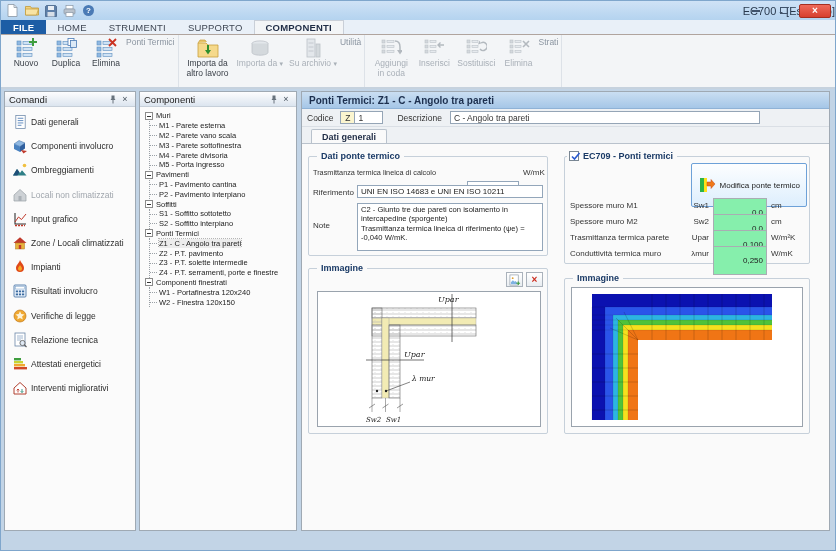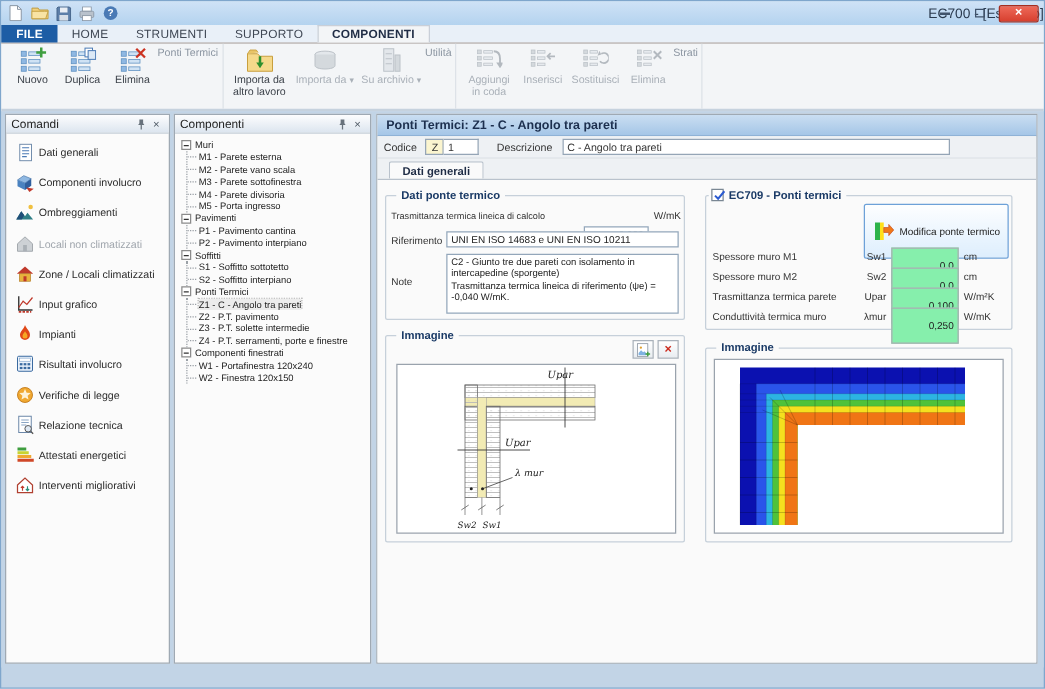--- a/index.html
+++ b/index.html
@@ -346,36 +346,36 @@
               <svg width="16" height="16" viewBox="0 0 16 16">
                 <path d="M2 8l6-5.5L14 8v6H2z" fill="#cdd1d5" stroke="#9aa0a6" stroke-width=".7"></path>
                 <rect x="6.5" y="9" width="3" height="5" fill="#aab0b6"></rect>
               </svg>
             </span>
           <span>Locali non climatizzati</span>
         </div>
         <div class="citem">
           <span class="ic">
               <svg width="16" height="16" viewBox="0 0 16 16">
+                <path d="M3 2v11h11" fill="none" stroke="#333" stroke-width="1.1"></path>
+                <path d="M3 11l3.5-5 3 2.5L14 3" fill="none" stroke="#c0392b" stroke-width="1"></path>
+                <path d="M3 14.5h10" stroke="#c0392b" stroke-width="1.4" stroke-dasharray="2 1"></path>
+              </svg>
+            </span>
+          <span>Input grafico</span>
+        </div>
+        <div class="citem">
+          <span class="ic">
+              <svg width="16" height="16" viewBox="0 0 16 16">
                 <path d="M1.5 8L8 2.2 14.5 8z" fill="#c0392b"></path>
                 <rect x="3.5" y="8" width="9" height="6" fill="#e8b23c" stroke="#b07820" stroke-width=".5"></rect>
                 <rect x="6.8" y="10" width="2.4" height="4" fill="#c0392b"></rect>
               </svg>
             </span>
           <span>Zone / Locali climatizzati</span>
-        </div>
-        <div class="citem">
-          <span class="ic">
-              <svg width="16" height="16" viewBox="0 0 16 16">
-                <path d="M3 2v11h11" fill="none" stroke="#333" stroke-width="1.1"></path>
-                <path d="M3 11l3.5-5 3 2.5L14 3" fill="none" stroke="#c0392b" stroke-width="1"></path>
-                <path d="M3 14.5h10" stroke="#c0392b" stroke-width="1.4" stroke-dasharray="2 1"></path>
-              </svg>
-            </span>
-          <span>Input grafico</span>
         </div>
         <div class="citem">
           <span class="ic">
               <svg width="16" height="16" viewBox="0 0 16 16">
                 <path d="M8 1c1 3 4 4.5 4 8a4 4 0 1 1-8 0C4 6 7 4.5 8 1z" fill="#e04818"></path>
                 <path d="M8 6c.8 1.5 2 2.2 2 3.8a2 2 0 1 1-4 0C6 8.2 7.4 7.4 8 6z" fill="#f6a623"></path>
               </svg>
             </span>
           <span>Impianti</span>
         </div>

